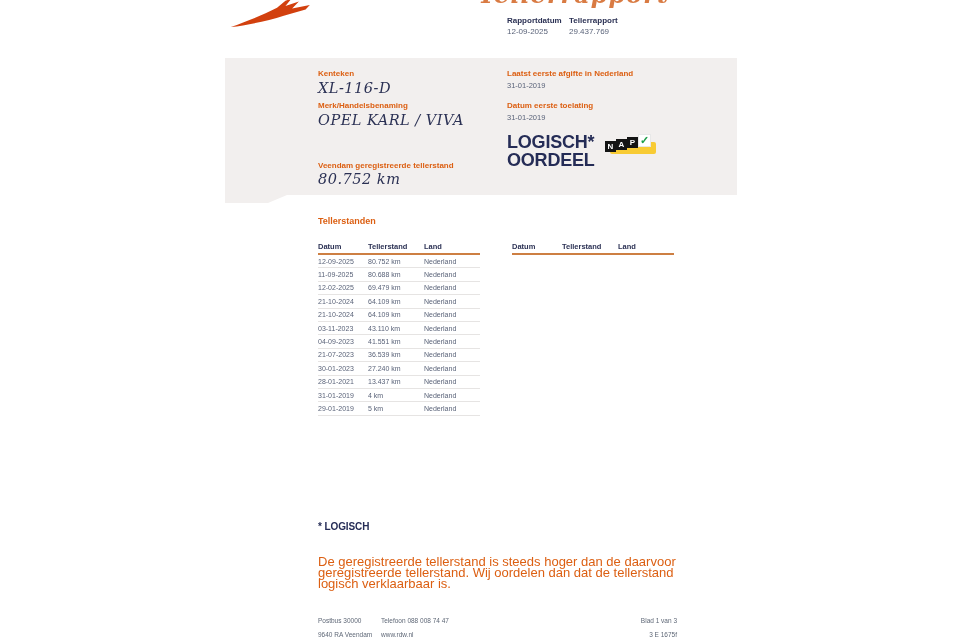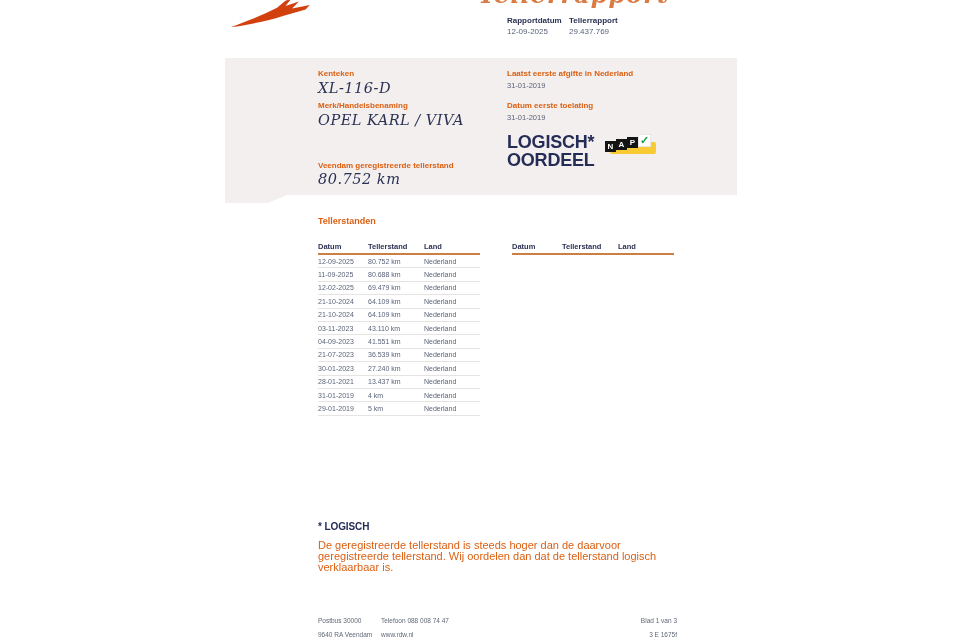--- a/index.html
+++ b/index.html
@@ -65,22 +65,22 @@
     font-size:7px; color:#5a6379;
   }
   .col-r { text-align:left; }
 
   
   .footnote-title {
     position:absolute; left:318px; top:521px; font-size:10px; font-weight:bold;
     color:#252c56; letter-spacing:-0.1px;
   }
   .footnote-text {
-    position:absolute; left:318px; top:540px; width:372px;
-    font-size:11px; line-height:11px; color:#dc5f12;
+    position:absolute; left:318px; top:556px; width:372px;
+    font-size:13px; line-height:11px; color:#dc5f12;
   }
 
   
   .footer-block { position:absolute; top:614px; font-size:6.5px; line-height:14px; color:#5f6877; }
   .footer-a { left:318px; }
   .footer-b { left:381px; }
   .footer-c { left:557px; width:120px; text-align:right; }
 </style>
 </head>
 <body>

